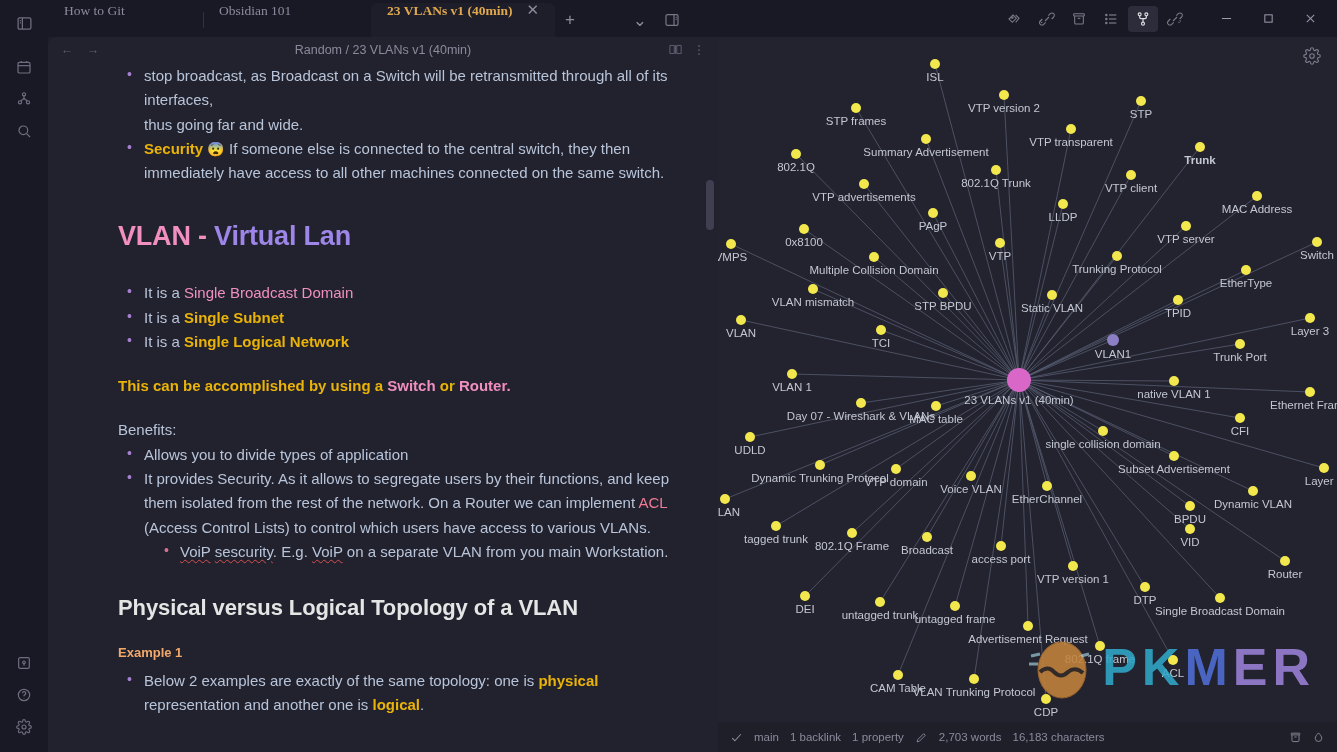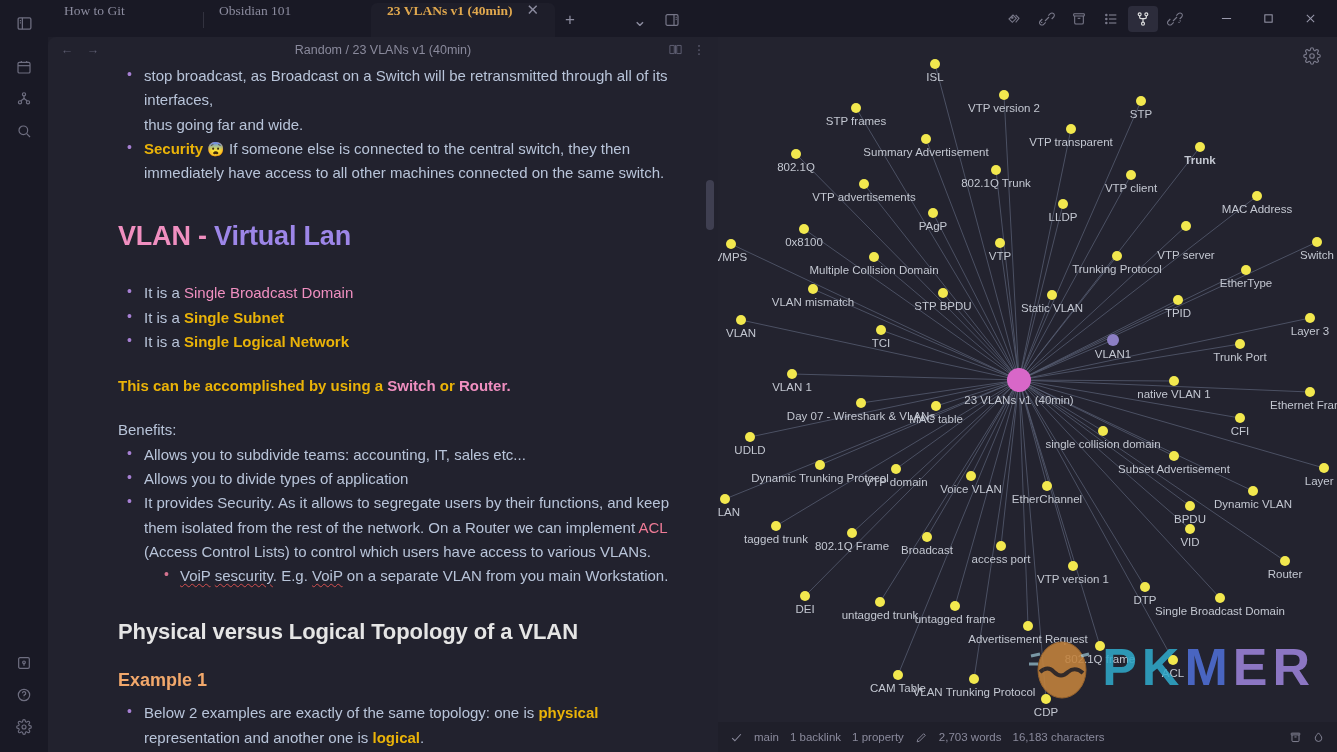--- a/index.html
+++ b/index.html
@@ -123,21 +123,21 @@
     content:"•"; position:absolute; left:0; top:-1px; color:#d4738f; font-size:14px;
   }
 
   h1.vlan-h {
     font-size:27px; font-weight:bold; margin:30px 0 22px 0; letter-spacing:-0.2px;
   }
   h2.sec-h {
     font-size:22px; font-weight:bold; margin:26px 0 14px 0; letter-spacing:-0.1px;
   }
   h3.ex-h {
-    font-size:18px; font-weight:bold; margin:16px 0 6px 0;
+    font-size:13px; font-weight:bold; margin:16px 0 6px 0;
   }
   .c-pink   { color:#f08fc0; }
   .c-purple { color:#9d86e8; }
   .c-gold   { color:#eab308; font-weight:bold; }
   .c-green  { color:#e5e5e5; }
   .c-orange { color:#f2a86b; }
   .c-rose   { color:#ef7b96; }
   .spell {
     text-decoration:underline; text-decoration-style:wavy;
     text-decoration-color:#d4504f; text-underline-offset:2px;
@@ -403,21 +403,20 @@
             </li>
           </ul>
 
           <p class="para" style="margin-top:20px;">
             <span class="c-gold">This can be accomplished by using a </span><span class="c-pink" style="font-weight:bold;">Switch</span><span class="c-gold"> or </span><span class="c-pink" style="font-weight:bold;">Router</span><span class="c-pink" style="font-weight:bold;">.</span>
           </p>
 
           <p class="para" style="margin-top:20px;">Benefits:</p>
 
           <ul class="list">
-            <li>Allows you to subdivide teams: accounting, IT, sales etc...</li>
             <li>Allows you to divide types of application</li>
             <li>
               <span>It provides Security. As it allows to segregate users by their functions, and keep them isolated from the rest of the network. On a Router we can implement </span><span class="c-rose">ACL</span><span> (Access Control Lists) to control which users have access to various VLANs.</span>
             </li>
           </ul>
 
           <ul class="sublist">
             <li>
               <span class="spell">VoiP</span>
               <span class="spell">sescurity</span><span>. E.g. </span><span class="spell">VoiP</span><span> on a separate VLAN from you main Workstation.</span>
@@ -529,21 +528,21 @@
             <div class="node-label" style="left: 413px; top: 145px;">VTP client</div>
             <div class="node-dot" style="left: 146px; top: 147px; width: 10px; height: 10px; background: rgb(242, 232, 78);"></div>
             <div class="node-label" style="left: 146px; top: 154px;">VTP advertisements</div>
             <div class="node-dot" style="left: 345px; top: 167px; width: 10px; height: 10px; background: rgb(242, 232, 78);"></div>
             <div class="node-label" style="left: 345px; top: 174px;">LLDP</div>
             <div class="node-dot" style="left: 539px; top: 159px; width: 10px; height: 10px; background: rgb(242, 232, 78);"></div>
             <div class="node-label" style="left: 539px; top: 166px;">MAC Address</div>
             <div class="node-dot" style="left: 215px; top: 176px; width: 10px; height: 10px; background: rgb(242, 232, 78);"></div>
             <div class="node-label" style="left: 215px; top: 183px;">PAgP</div>
             <div class="node-dot" style="left: 468px; top: 189px; width: 10px; height: 10px; background: rgb(242, 232, 78);"></div>
-            <div class="node-label" style="left: 468px; top: 212px;">VTP server</div>
+            <div class="node-label" style="left: 468px; top: 196px;">VTP server</div>
             <div class="node-dot" style="left: 86px; top: 192px; width: 10px; height: 10px; background: rgb(242, 232, 78);"></div>
             <div class="node-label" style="left: 86px; top: 199px;">0x8100</div>
             <div class="node-dot" style="left: 282px; top: 206px; width: 10px; height: 10px; background: rgb(242, 232, 78);"></div>
             <div class="node-label" style="left: 282px; top: 213px;">VTP</div>
             <div class="node-dot" style="left: 13px; top: 207px; width: 10px; height: 10px; background: rgb(242, 232, 78);"></div>
             <div class="node-label" style="left: 13px; top: 214px;">VMPS</div>
             <div class="node-dot" style="left: 156px; top: 220px; width: 10px; height: 10px; background: rgb(242, 232, 78);"></div>
             <div class="node-label" style="left: 156px; top: 227px;">Multiple Collision Domain</div>
             <div class="node-dot" style="left: 399px; top: 219px; width: 10px; height: 10px; background: rgb(242, 232, 78);"></div>
             <div class="node-label" style="left: 399px; top: 226px;">Trunking Protocol</div>

